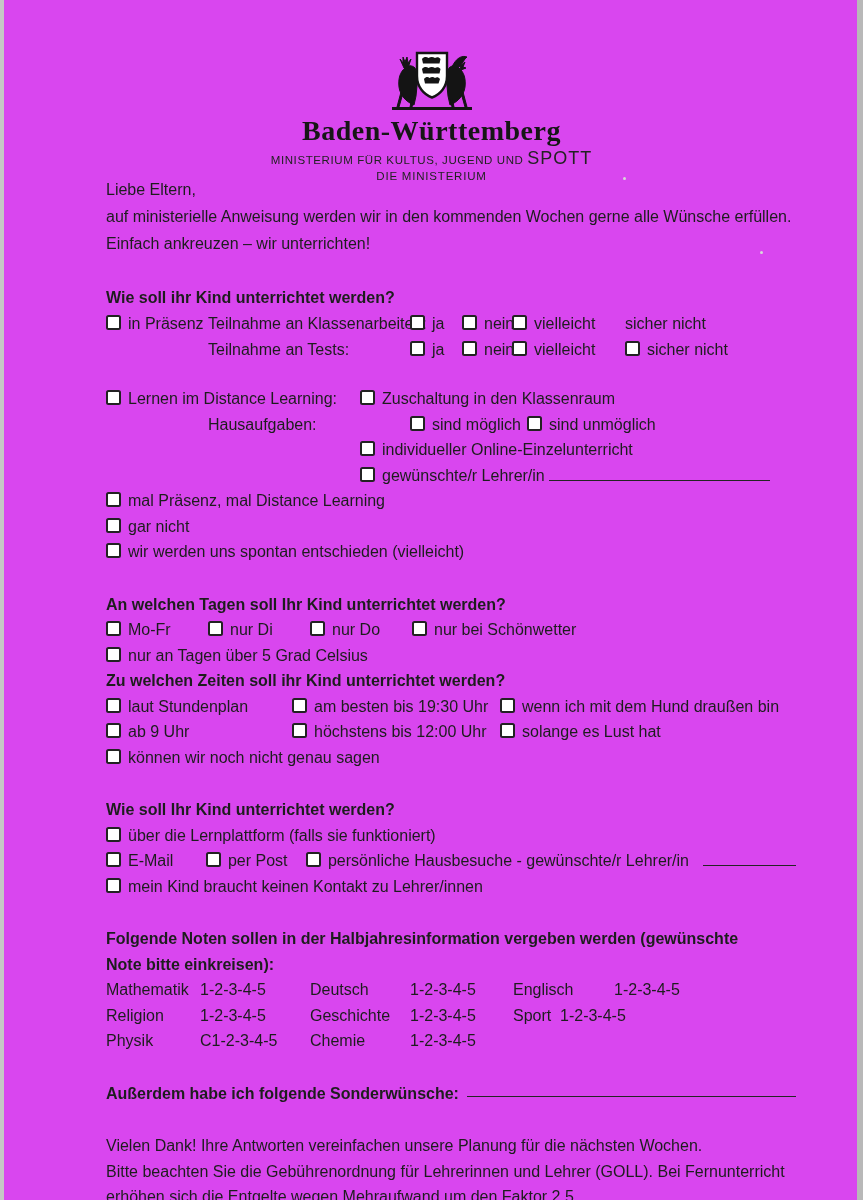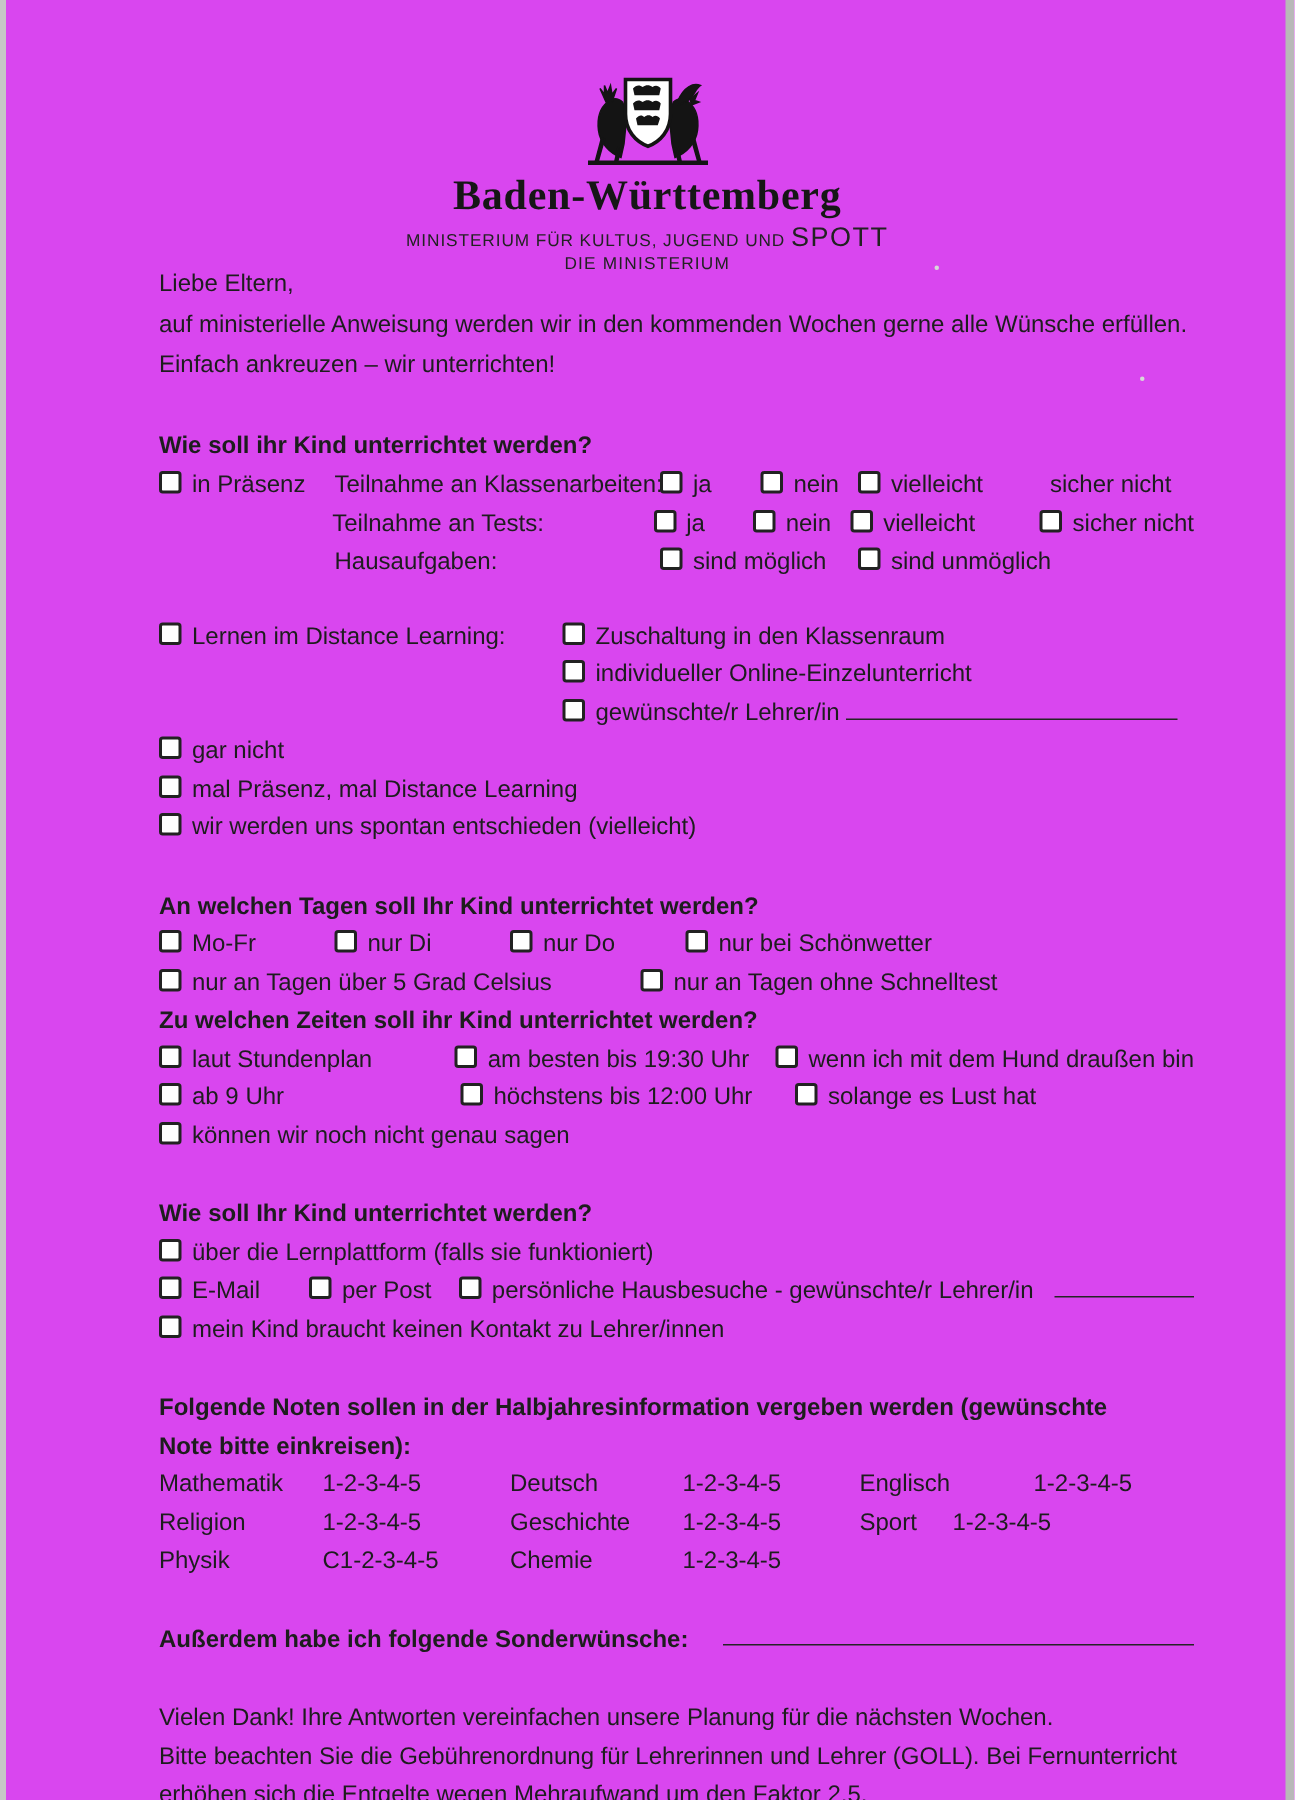--- a/index.html
+++ b/index.html
@@ -16,21 +16,21 @@
   .lh-title{font-family:"Liberation Serif",serif;font-weight:700;font-size:28px;color:#161616;letter-spacing:.5px;}
   .lh-sub{font-size:11.5px;letter-spacing:.6px;color:#222;margin-top:2px;}
   .lh-sub .big{font-size:18px;letter-spacing:1px;}
   .lh-sub2{font-size:11.5px;letter-spacing:.8px;color:#222;margin-top:1px;}
 
   
   .content{position:absolute;left:106px;top:176px;width:690px;}
   p{margin:0;line-height:27px;}
   .nowrap{white-space:nowrap;}
   .h{font-weight:bold;}
-  .row{display:flex;align-items:flex-start;line-height:25.5px;gap:15px;}
+  .row{display:flex;align-items:flex-start;line-height:25.5px;}
   .cell{display:inline-block;white-space:nowrap;}
   .c1{width:102px;}  .c2{width:202px;}
   .cja{width:52px;}  .cnein{width:50px;} .cviel{width:113px;}
   .q2c{width:102px;} .q2w{width:306px;}
   .q3a{width:146px;} .q3b{width:208px;padding-left:40px;}
   .dl1{width:254px;}
   .g1{width:94px;} .g2{width:110px;} .g3{width:100px;} .g4{width:103px;} .g5{width:101px;}
   .gsport{width:47px;}
   .gap-lg{margin-top:24px;} .gap-xl{margin-top:27px;}
 
@@ -99,59 +99,58 @@
       <span class="cell">sicher nicht</span>
     </div>
     <div class="row">
       <span class="cell c1"></span>
       <span class="cell c2">Teilnahme an Tests:</span>
       <span class="cell cja"><span class="cb"></span><span>ja</span></span>
       <span class="cell cnein"><span class="cb"></span><span>nein</span></span>
       <span class="cell cviel"><span class="cb"></span><span>vielleicht</span></span>
       <span class="cell"><span class="cb"></span><span>sicher nicht</span></span>
     </div>
+    <div class="row gap-lg">
+      <span class="cell dl1"><span class="cb"></span><span>Lernen im Distance Learning:</span></span>
+      <span class="cell"><span class="cb"></span><span>Zuschaltung in den Klassenraum</span></span>
+    </div>
+
     <div class="row">
       <span class="cell c1"></span>
       <span class="cell c2">Hausaufgaben:</span>
       <span class="cell" style="margin-right:6px;"><span class="cb"></span><span>sind möglich</span></span>
       <span class="cell"><span class="cb"></span><span>sind unmöglich</span></span>
     </div>
-
-    <div class="row gap-lg">
-      <span class="cell dl1"><span class="cb"></span><span>Lernen im Distance Learning:</span></span>
-      <span class="cell"><span class="cb"></span><span>Zuschaltung in den Klassenraum</span></span>
-    </div>
     <div class="row">
       <span class="cell dl1"></span>
       <span class="cell"><span class="cb"></span><span>individueller Online-Einzelunterricht</span></span>
     </div>
     <div class="row">
       <span class="cell dl1"></span>
       <span class="cell"><span class="cb"></span><span>gewünschte/r Lehrer/in</span>&nbsp;<span class="blank w220"></span></span>
     </div>
     <div class="row">
+      <span class="cell"><span class="cb"></span><span>mal Präsenz, mal Distance Learning</span></span>
+    </div>
+    <div class="row">
       <span class="cell"><span class="cb"></span><span>gar nicht</span></span>
-    </div>
-    <div class="row">
-      <span class="cell"><span class="cb"></span><span>mal Präsenz, mal Distance Learning</span></span>
     </div>
     <div class="row">
       <span class="cell"><span class="cb"></span><span>wir werden uns spontan entschieden (vielleicht)</span></span>
     </div>
 
     <p class="h gap-xl nowrap" style="line-height:25.5px;">An welchen Tagen soll Ihr Kind unterrichtet werden?</p>
     <div class="row">
       <span class="cell q2c"><span class="cb"></span><span>Mo-Fr</span></span>
       <span class="cell q2c"><span class="cb"></span><span>nur Di</span></span>
       <span class="cell q2c"><span class="cb"></span><span>nur Do</span></span>
       <span class="cell"><span class="cb"></span><span>nur bei Schönwetter</span></span>
     </div>
     <div class="row">
       <span class="cell q2w"><span class="cb"></span><span>nur an Tagen über 5 Grad Celsius</span></span>
-      <span class="cell"><span class="cb"></span><span>nur an Tagen ohne Schnelltest</span></span>
     </div>
 
     <p class="h nowrap" style="line-height:25.5px;">Zu welchen Zeiten soll ihr Kind unterrichtet werden?</p>
     <div class="row">
       <span class="cell q3a"><span class="cb"></span><span>laut Stundenplan</span></span>
       <span class="cell q3b"><span class="cb"></span><span>am besten bis 19:30 Uhr</span></span>
       <span class="cell"><span class="cb"></span><span>wenn ich mit dem Hund draußen bin</span></span>
     </div>
     <div class="row">
       <span class="cell q3a"><span class="cb"></span><span>ab 9 Uhr</span></span>

